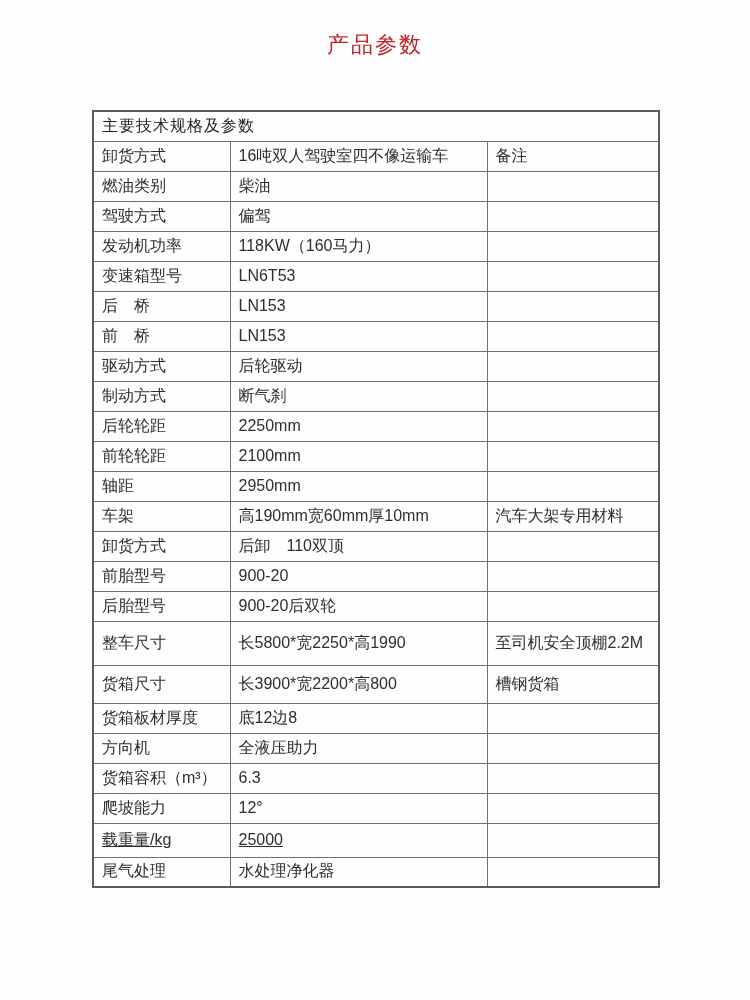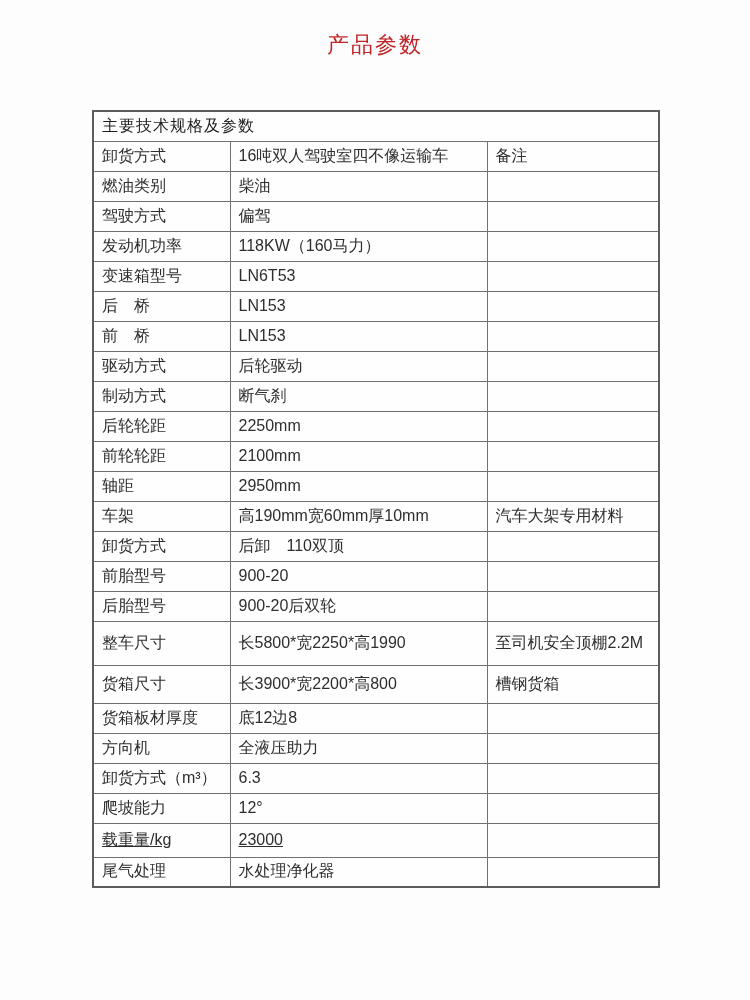--- a/index.html
+++ b/index.html
@@ -167,32 +167,32 @@
           <td>货箱板材厚度</td>
           <td>底12边8</td>
           <td></td>
         </tr>
         <tr>
           <td>方向机</td>
           <td>全液压助力</td>
           <td></td>
         </tr>
         <tr>
-          <td>卸货方式（m³）</td>
+          <td>货箱容积（m³）</td>
           <td>6.3</td>
           <td></td>
         </tr>
         <tr>
           <td>爬坡能力</td>
           <td>12°</td>
           <td></td>
         </tr>
         <tr style="height: 34px; text-decoration: underline;">
           <td>载重量/kg</td>
-          <td>23000</td>
+          <td>25000</td>
           <td></td>
         </tr>
         <tr>
           <td>尾气处理</td>
           <td>水处理净化器</td>
           <td></td>
         </tr>
       </tbody>
   </table>
 </div>

